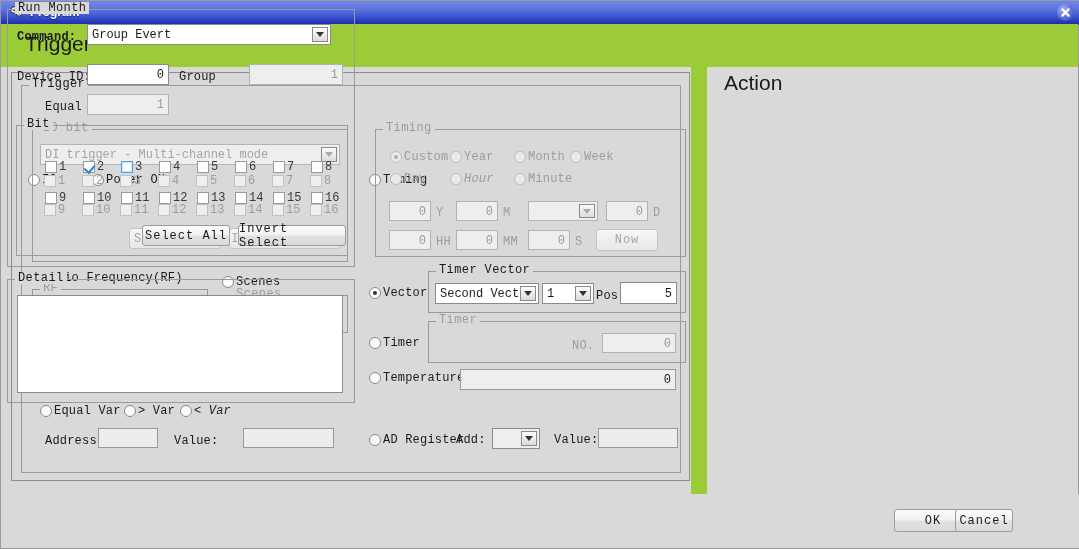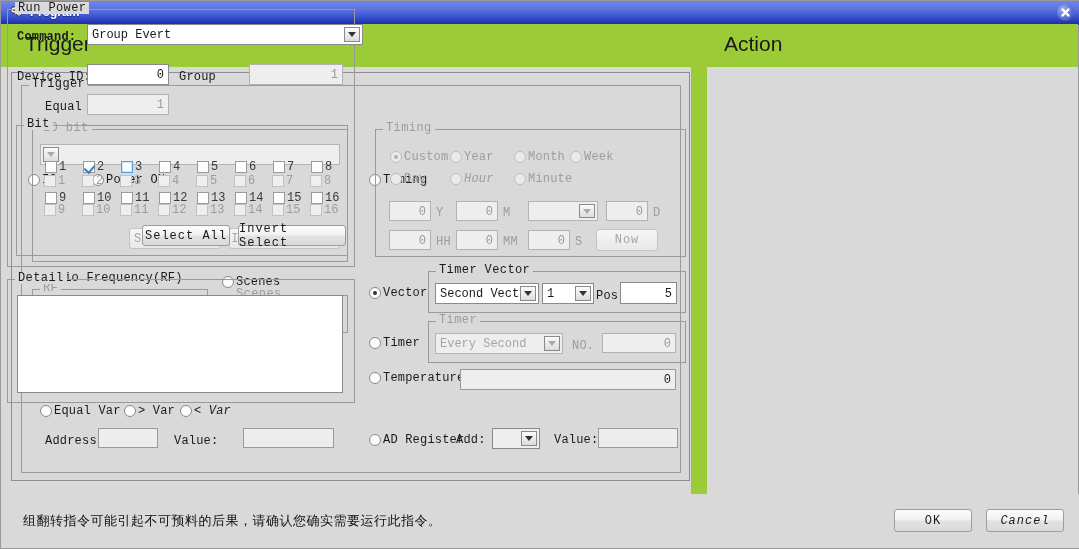--- a/index.html
+++ b/index.html
@@ -24,21 +24,21 @@
   .close-btn{position:absolute;right:6px;top:3px;width:17px;height:17px;border-radius:50%;
     background:radial-gradient(circle at 35% 30%,#9fb0f5 0%,#6878dd 45%,#32409f 100%);
     display:flex;align-items:center;justify-content:center;cursor:pointer;}
   .close-btn svg{display:block;}
 
   
   .greenbar{position:absolute;left:0;top:23px;width:1077px;height:43px;background:#9ccb38;}
   .greenbar .ghead{position:absolute;top:8px;font-family:"Liberation Sans",sans-serif;
     font-size:21px;color:#1a1a1a;font-weight:normal;}
   .ghead.trigger{left:24px;}
-  .ghead.action{left:723px;}
+  .ghead.action{left:723px;margin-top:39px;}
 
   .greenstrip{position:absolute;left:690px;top:66px;width:16px;height:427px;background:#9ccb38;}
 
   
   .panel{position:absolute;box-sizing:border-box;border:1px solid #8e8e8e;background:#d9d9d9;}
   #trigger-panel{left:10px;top:71px;width:679px;height:409px;}
   #action-panel{left:707px;top:71px;width:362px;height:409px;border:none;background:transparent;}
 
   
   .group{position:absolute;box-sizing:border-box;border:1px solid #9a9a9a;}
@@ -153,20 +153,21 @@
     <div class="radio" style="left:80px;top:100px;">
       <span class="dot"></span>
       <span class="rtxt">Power ON</span>
     </div>
 
     <div class="group dis" style="left:20px;top:56px;width:316px;height:133px;">
       <span class="legend">IO bit</span>
     </div>
 
     <div class="combo dis framed" style="left:28px;top:71px;width:300px;height:21px;">
+      <span class="ctext">DI trigger - Multi-channel mode</span>
       <span class="arrow">
           <i></i>
         </span>
     </div>
 
     <div class="cbx dis" style="left:32px;top:101px;">
       <span class="box"></span>
       <span class="ctxt">1</span>
       </div>
     <div class="cbx dis" style="left:70px;top:101px;">
@@ -380,26 +381,20 @@
     <span class="lbl" style="left:584px;top:216px;">Pos</span>
     <div class="inp" style="left:608px;top:209px;width:57px;height:22px;line-height:22px;">5</div>
 
     <div class="radio" style="left:357px;top:263px;">
       <span class="dot"></span>
       <span class="rtxt">Timer</span>
     </div>
     <div class="group dis" style="left:416px;top:248px;width:258px;height:42px;">
       <span class="legend">Timer</span>
     </div>
-    <div class="combo dis framed" style="left:423px;top:260px;width:128px;height:21px;">
-      <span class="ctext">Every Second</span>
-      <span class="arrow">
-          <i></i>
-        </span>
-    </div>
     <span class="lbl dis" style="left:560px;top:266px;">NO.</span>
     <div class="inp dis" style="left:590px;top:260px;width:74px;height:20px;line-height:20px;">0</div>
 
     <div class="radio" style="left:357px;top:298px;">
       <span class="dot"></span>
       <span class="rtxt">Temperature</span>
     </div>
     <div class="inp plain" style="left:448px;top:296px;width:216px;height:21px;line-height:21px;">0</div>
 
     <div class="radio" style="left:357px;top:360px;">
@@ -413,25 +408,25 @@
           <i></i>
         </span>
     </div>
     <span class="lbl" style="left:542px;top:360px;">Value:</span>
     <div class="inp blank" style="left:586px;top:355px;width:80px;height:20px;line-height:20px;"></div>
   </div>
 
   <div id="action-panel">
 
     <div class="group" style="left:6px;top:8px;width:348px;height:258px;">
-      <span class="legend">Run Power</span>
+      <span class="legend">Run Month</span>
     </div>
 
     <span class="lbl" style="left:16px;top:29px;font-weight:bold;">Command:</span>
-    <div class="combo framed" style="left:86px;top:23px;width:276px;height:21px;">
+    <div class="combo framed" style="left:86px;top:23px;width:244px;height:21px;">
       <span class="ctext">Group Evert</span>
       <span class="arrow">
           <i></i>
         </span>
     </div>
 
     <span class="lbl" style="left:16px;top:69px;">Device ID:</span>
     <div class="inp" style="left:86px;top:63px;width:82px;height:21px;line-height:21px;">0</div>
     <span class="lbl" style="left:178px;top:69px;">Group</span>
     <div class="inp dis" style="left:248px;top:63px;width:94px;height:21px;line-height:21px;">1</div>
@@ -514,17 +509,16 @@
 
     <div class="group" style="left:6px;top:278px;width:348px;height:124px;">
       <span class="legend">Detail</span>
     </div>
     <div class="ta" style="left:16px;top:294px;width:326px;height:98px;">
       <span style="display:block;padding:3px;font-size:12px;color:#1a1a1a;"></span>
     </div>
   </div>
 
   <div class="footer"></div>
-  <div class="footnote">组翻转指令可能引起不可预料的后果，请确认您确实需要运行此指令。</div>
   <div class="btn" style="left:893px;top:508px;width:78px;height:23px;">OK</div>
-  <div class="btn" style="left:985px;top:508px;width:78px;height:23px;font-style:italic;">Cancel</div>
+  <div class="btn" style="left:954px;top:508px;width:58px;height:23px;">Cancel</div>
 
 </div>
 
 </body></html>

